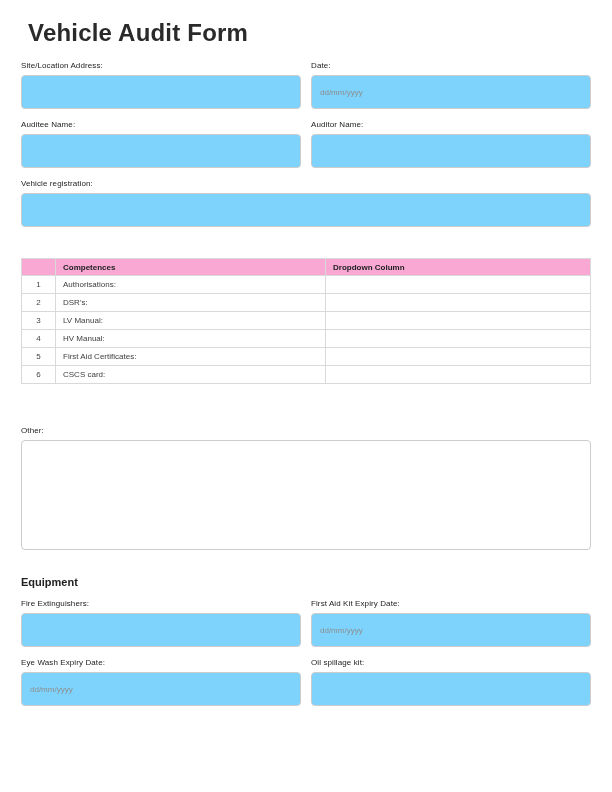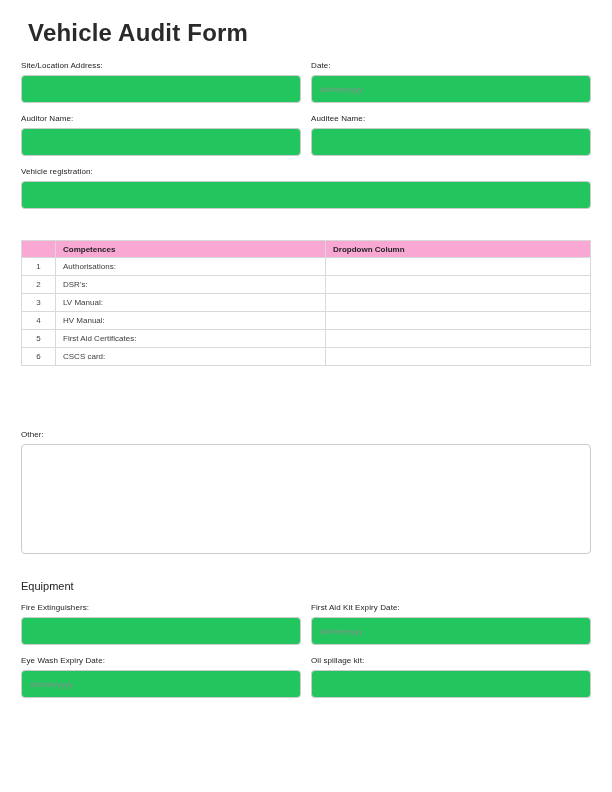--- a/index.html
+++ b/index.html
@@ -21,51 +21,51 @@
   .form-grid { display: flex; flex-wrap: wrap; column-gap: 10px; margin-top: 17px; }
   .col  { width: 280px; }
   .full { width: 570px; }
 
   .field { margin-bottom: 11px; }
   .field-label {
     display: block; font-size: 8px; font-weight: normal; color: #222222;
     line-height: 10px; margin-bottom: 4px; letter-spacing: 0.1px;
   }
   .text-input {
-    display: block; width: 100%; height: 28px;
+    display: block; width: 100%; height: 34px;
     border: 1px solid #cccccc; border-radius: 4px;
-    background: #22c55e; font-family: "Liberation Sans", sans-serif;
+    background: #7dd3fc; font-family: "Liberation Sans", sans-serif;
     font-size: 8px; color: #262626; padding: 0 8px; outline: none;
   }
   .text-input::placeholder { color: #8e8e8e; opacity: 1; }
 
   table.comp-table {
     width: 570px; border-collapse: collapse; margin-top: 20px;
     font-size: 8px; table-layout: fixed;
   }
   .comp-table th, .comp-table td { border: 1px solid #d9d9d9; }
   .comp-table thead th {
     background: #f9a8d4; height: 17px; font-weight: bold; color: #222222;
     text-align: left; padding: 0 0 0 7px;
   }
   .comp-table th.c-num { width: 34px; padding: 0; }
   .comp-table th.c-comp { width: 270px; }
   .comp-table td { height: 18px; color: #3c3c3c; padding: 0 0 0 7px; background: #ffffff; }
   .comp-table td.num { text-align: center; padding: 0; color: #444444; }
 
-  .other-section { margin-top: 64px; }
+  .other-section { margin-top: 42px; }
   .other-textarea {
     display: block; width: 570px; height: 110px; resize: none;
     border: 1px solid #cccccc; border-radius: 4px; background: #ffffff;
     font-family: "Liberation Sans", sans-serif; font-size: 8px; color: #262626;
     padding: 6px 8px; outline: none;
   }
 
   .section-heading {
-    font-size: 11px; font-weight: normal; color: #222222;
+    font-size: 11px; font-weight: bold; color: #222222;
     margin: 26px 0 10px 0; line-height: 13px;
   }
   .equip-grid { display: flex; flex-wrap: wrap; column-gap: 10px; }
 </style>
 </head>
 <body>
 
 <div class="page">
 
   <h1 class="title">Vehicle Audit Form</h1>
@@ -73,25 +73,25 @@
   <div class="form-grid">
     <div class="field col">
       <span class="field-label">Site/Location Address:</span>
       <input class="text-input" type="text" value="" style="">
     </div>
     <div class="field col">
       <span class="field-label">Date:</span>
       <input class="text-input" type="text" placeholder="dd/mm/yyyy" style="">
     </div>
     <div class="field col">
-      <span class="field-label">Auditor Name:</span>
+      <span class="field-label">Auditee Name:</span>
       <input class="text-input" type="text" value="" style="">
     </div>
     <div class="field col">
-      <span class="field-label">Auditee Name:</span>
+      <span class="field-label">Auditor Name:</span>
       <input class="text-input" type="text" value="" style="">
     </div>
     <div class="field full">
       <span class="field-label">Vehicle registration:</span>
       <input class="text-input" type="text" value="" style="">
     </div>
   </div>
 
   <table class="comp-table">
     <thead>

